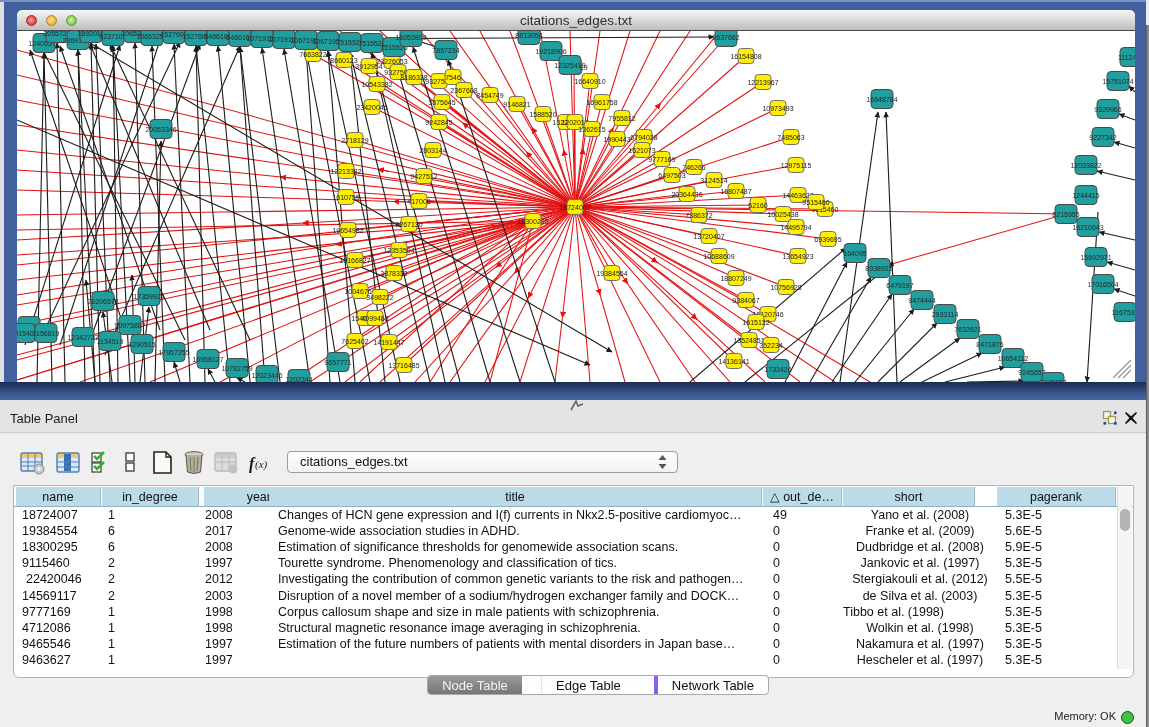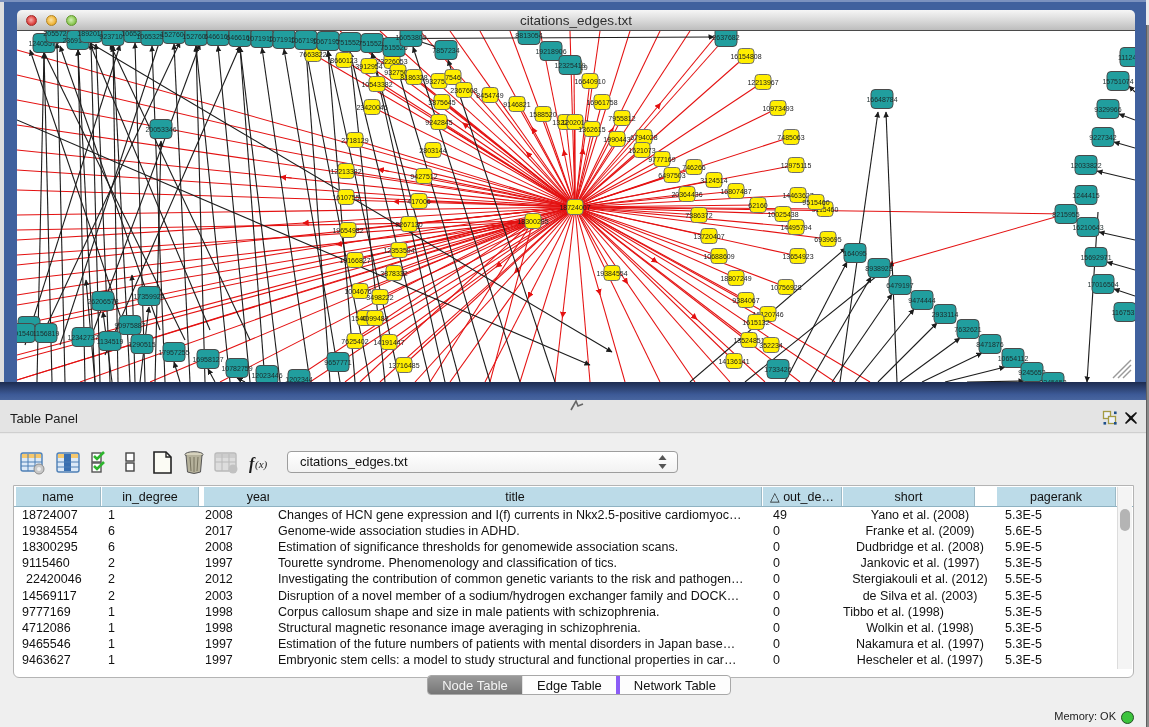--- a/index.html
+++ b/index.html
@@ -16,21 +16,21 @@
 #rightstrip { position:absolute; right:0; top:25px; width:3px; height:702px; background:#8a8a8a; border-left:1px solid #5f5f5f; }
 #ptitle { position:absolute; left:10px; top:11px; font-size:13px; color:#1c1c1c; }
 #phead { position:absolute; left:0; top:0; width:100%; height:33px; background:#e4e4e4; border-bottom:1px solid #cfcfcf; }
 #pbody { position:absolute; left:0; top:34px; width:100%; height:293px; background:#efefef; }
 #dropdown { position:absolute; left:287px; top:17px; width:391px; height:22px; background:linear-gradient(#ffffff,#f2f2f2); border:1px solid #9d9d9d; border-radius:4px; font-size:13px; color:#111; line-height:20px; padding-left:12px; }
 #tablebox { position:absolute; left:13px; top:51px; width:1121px; height:193px; background:#ffffff; border:1px solid #b4b4b4; border-radius:0 0 6px 6px; overflow:hidden; }
 .th { position:absolute; top:1px; height:20px; background:#bcdbe8; border-right:1px solid #9bb9c6; font-size:12.5px; line-height:20px; color:#111; }
 .td { position:absolute; height:16px; font-size:12.5px; line-height:15px; color:#111; white-space:nowrap; overflow:hidden; }
 #vscroll { position:absolute; right:1px; top:1px; width:15px; height:182px; background:#f4f4f4; border-left:1px solid #dcdcdc; }
 #vthumb { position:absolute; left:2px; top:22px; width:10px; height:22px; background:#b4b4b4; border-radius:5px; }
-#tabs { position:absolute; left:427px; top:241px; height:20px; border:1px solid #a8a8a8; border-radius:4px; background:#fdfdfd; overflow:hidden; display:flex; }
+#tabs { position:absolute; left:427px; top:241px; height:20px; border:1px solid #a8a8a8; border-radius:4px; background:#fdfdfd; overflow:hidden; display:flex;gap:19px; }
 #tabs .seg { font-size:13px; line-height:19px; padding:0 14px; color:#111; }
 #tabs .sel { background:linear-gradient(#9a9a9a,#767676); color:#f4f4f4; }
 #mem { position:absolute; right:30px; top:276px; font-size:11px; color:#222; }
 #memdot { position:absolute; right:12px; top:277px; width:13px; height:13px; border-radius:50%; background:#3cc43d; border:1.5px solid #234f23; }
 </style></head>
 <body>
 <div id="deskTop">
     <div class="topline"></div>
   </div>
 <div id="leftsliver"></div>
@@ -701,21 +701,20 @@
         <div class="td" style="left:8px;top:150.79999999999998px;width:78px">9465546</div>
         <div class="td" style="left:94px;top:150.79999999999998px;width:90px">1</div>
         <div class="td" style="left:191px;top:150.79999999999998px;width:62px">1997</div>
         <div class="td" style="left:264px;top:150.79999999999998px;width:484px">Estimation of the future numbers of patients with mental disorders in Japan base…</div>
         <div class="td" style="left:759px;top:150.79999999999998px;width:68px">0</div>
         <div class="td" style="left:829px;top:150.79999999999998px;width:154px;text-align:center">Nakamura et al. (1997)</div>
         <div class="td" style="left:991px;top:150.79999999999998px;width:86px">5.3E‑5</div>
         <div class="td" style="left:8px;top:166.89999999999998px;width:78px">9463627</div>
         <div class="td" style="left:94px;top:166.89999999999998px;width:90px">1</div>
         <div class="td" style="left:191px;top:166.89999999999998px;width:62px">1997</div>
-        <div class="td" style="left:264px;top:166.89999999999998px;width:484px">Embryonic stem cells: a model to study structural and functional properties in car…</div>
         <div class="td" style="left:759px;top:166.89999999999998px;width:68px">0</div>
         <div class="td" style="left:829px;top:166.89999999999998px;width:154px;text-align:center">Hescheler et al. (1997)</div>
         <div class="td" style="left:991px;top:166.89999999999998px;width:86px">5.3E‑5</div>
       <div style="position:absolute;left:0;top:0;width:100%;height:21px;border-bottom:1px solid #8fb2c2"></div>
       <div id="vscroll">
           <div id="vthumb"></div>
         </div>
     </div>
     <div id="tabs">
       <div class="seg sel" style="width:94px;text-align:center">Node Table</div>

